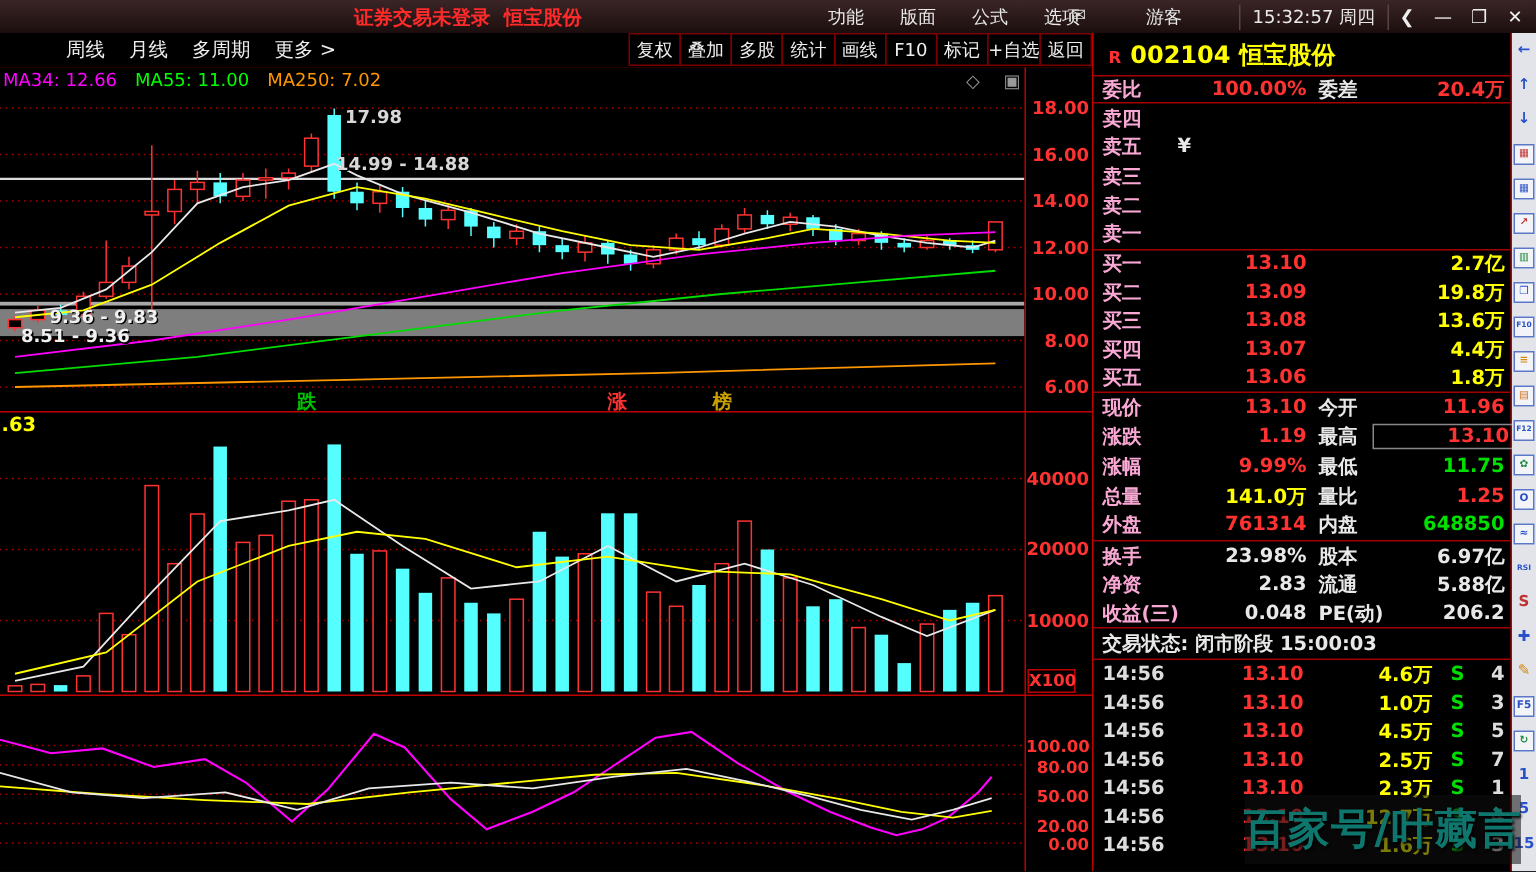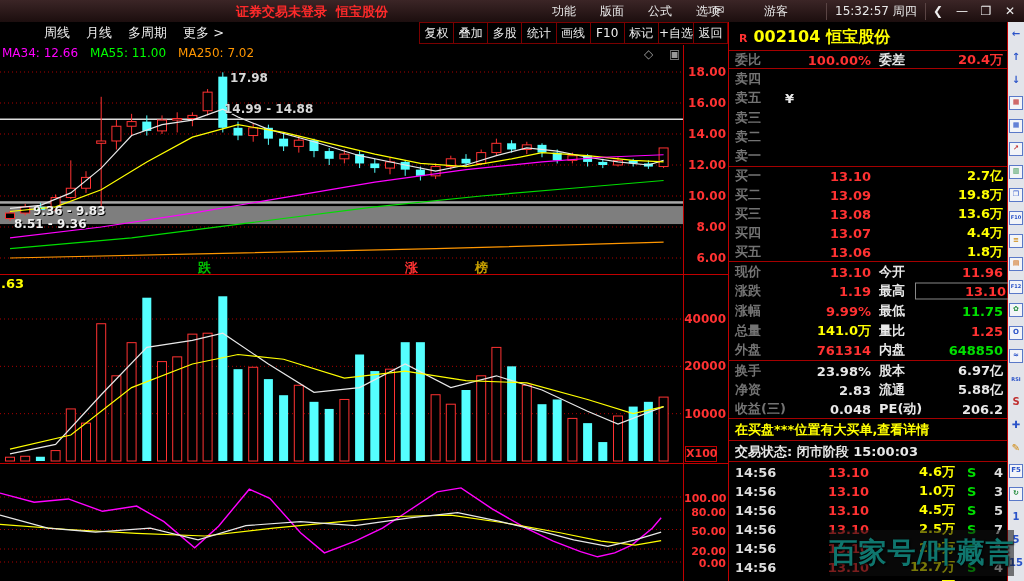--- a/index.html
+++ b/index.html
@@ -49,21 +49,21 @@
   .q-buys{height:95px;display:flex;flex-direction:column;}
   .q-quotes{height:99px;display:flex;flex-direction:column;}
   .q-fins{height:58px;display:flex;flex-direction:column;}
   .q-alert{height:22px;line-height:22px;padding-left:6px;color:#ffff00;font-size:13px;font-weight:700;white-space:nowrap;}
   .q-status{height:21px;line-height:21px;padding-left:6px;color:#e8e8e8;font-size:13px;font-weight:700;}
   .q-ticks{position:relative;}
   .qrow{position:relative;flex:1;font-size:13px;font-weight:700;}
   .qrow span{position:absolute;top:50%;transform:translateY(-50%);white-space:nowrap;}
   .trow{position:relative;height:19px;font-size:13px;font-weight:700;}
   .trow span{position:absolute;top:50%;transform:translateY(-50%);white-space:nowrap;}
-  .r-label{left:6px;color:#737373;}
+  .r-label{left:6px;color:#f9a8d4;}
   .r-extra{left:56px;color:#e8e8e8;}
   .r-v1{left:56px;width:86px;text-align:right;}
   .r-l2{left:150px;color:#e8e8e8;}
   .r-v2{left:186px;width:88px;text-align:right;}
   .t-time{left:6px;color:#ddd;}
   .t-price{left:60px;width:80px;text-align:right;color:#ff3232;}
   .t-vol{left:148px;width:78px;text-align:right;color:#ffff00;}
   .t-side{left:238px;color:#00dd00;}
   .t-count{left:246px;width:28px;text-align:right;color:#ddd;}
   .c-red{color:#ff3232;}.c-green{color:#00e000;}.c-yellow{color:#ffff00;}.c-white{color:#e8e8e8;}
@@ -409,21 +409,20 @@
           <span class="r-l2">流通</span>
           <span class="r-v2 c-white">5.88亿</span>
         </div>
         <div class="qrow">
           <span class="r-label">收益(三)</span>
           <span class="r-v1 c-white">0.048</span>
           <span class="r-l2">PE(动)</span>
           <span class="r-v2 c-white">206.2</span>
         </div>
       </div>
-    <div class="q-sec q-alert">在买盘***位置有大买单,查看详情</div>
     <div class="q-sec q-status">交易状态: 闭市阶段 15:00:03</div>
     <div class="q-ticks" id="q-ticks">
         <div class="trow">
           <span class="t-time">14:56</span>
           <span class="t-price">13.10</span>
           <span class="t-vol">4.6万</span>
           <span class="t-side">S</span>
           <span class="t-count">4</span>
         </div>
         <div class="trow">

